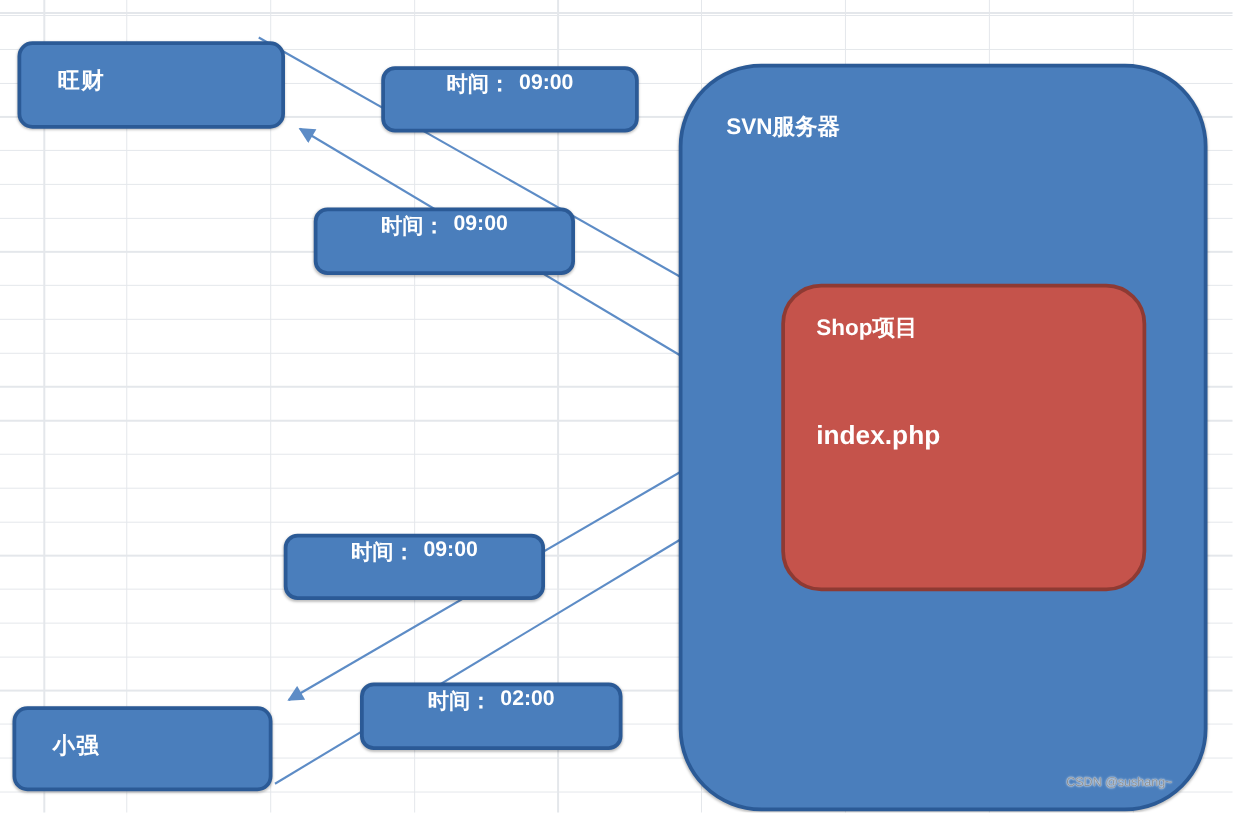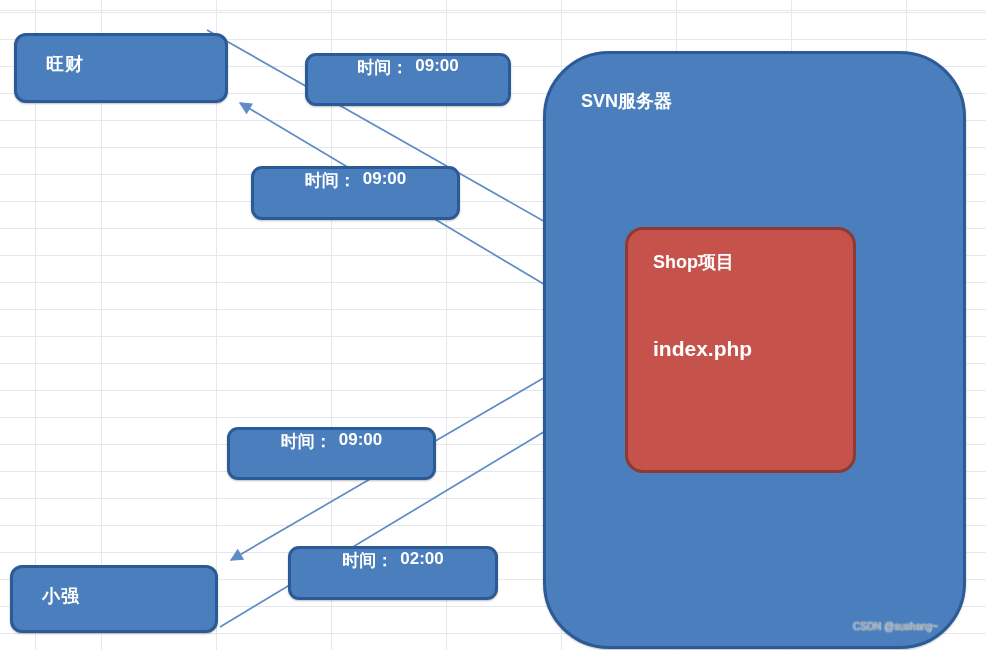--- a/index.html
+++ b/index.html
@@ -32,25 +32,25 @@
     border-radius:11px;color:#fff;font-weight:700;font-size:17px;
     display:flex;align-items:flex-start;justify-content:center;gap:7px;
     box-shadow:0 1px 2px rgba(0,0,0,.25);
   }
   #server{
     left:543px;top:31px;width:423px;height:598px;
     border-radius:66px;border-width:3px;margin-top:20px;
   }
   #server-title{position:absolute;left:35px;top:35px;font-size:18px;font-weight:700;}
   #project{
-    position:absolute;left:79px;top:173px;width:231px;height:246px;
+    position:absolute;left:79px;top:173px;width:292px;height:246px;
     box-sizing:border-box;
     background:var(--project_fill,#c5534b);
     border:3px solid var(--project_border,#8e3a33);
-    border-radius:18px;color:#fff;text-decoration:underline;
+    border-radius:32px;color:#fff;text-decoration:underline;
   }
   #project-title{position:absolute;left:25px;top:20px;font-size:18px;font-weight:700;}
   #project-file{position:absolute;left:25px;top:107px;font-size:21px;font-weight:700;}
   #watermark{
     position:absolute;z-index:5;left:853px;top:621px;
     color:var(--watermark,#8b9095);font-size:10px;
     text-shadow:0 0 2px #fff,0 0 1px #fff;white-space:nowrap;
   }
 </style>
 </head>

